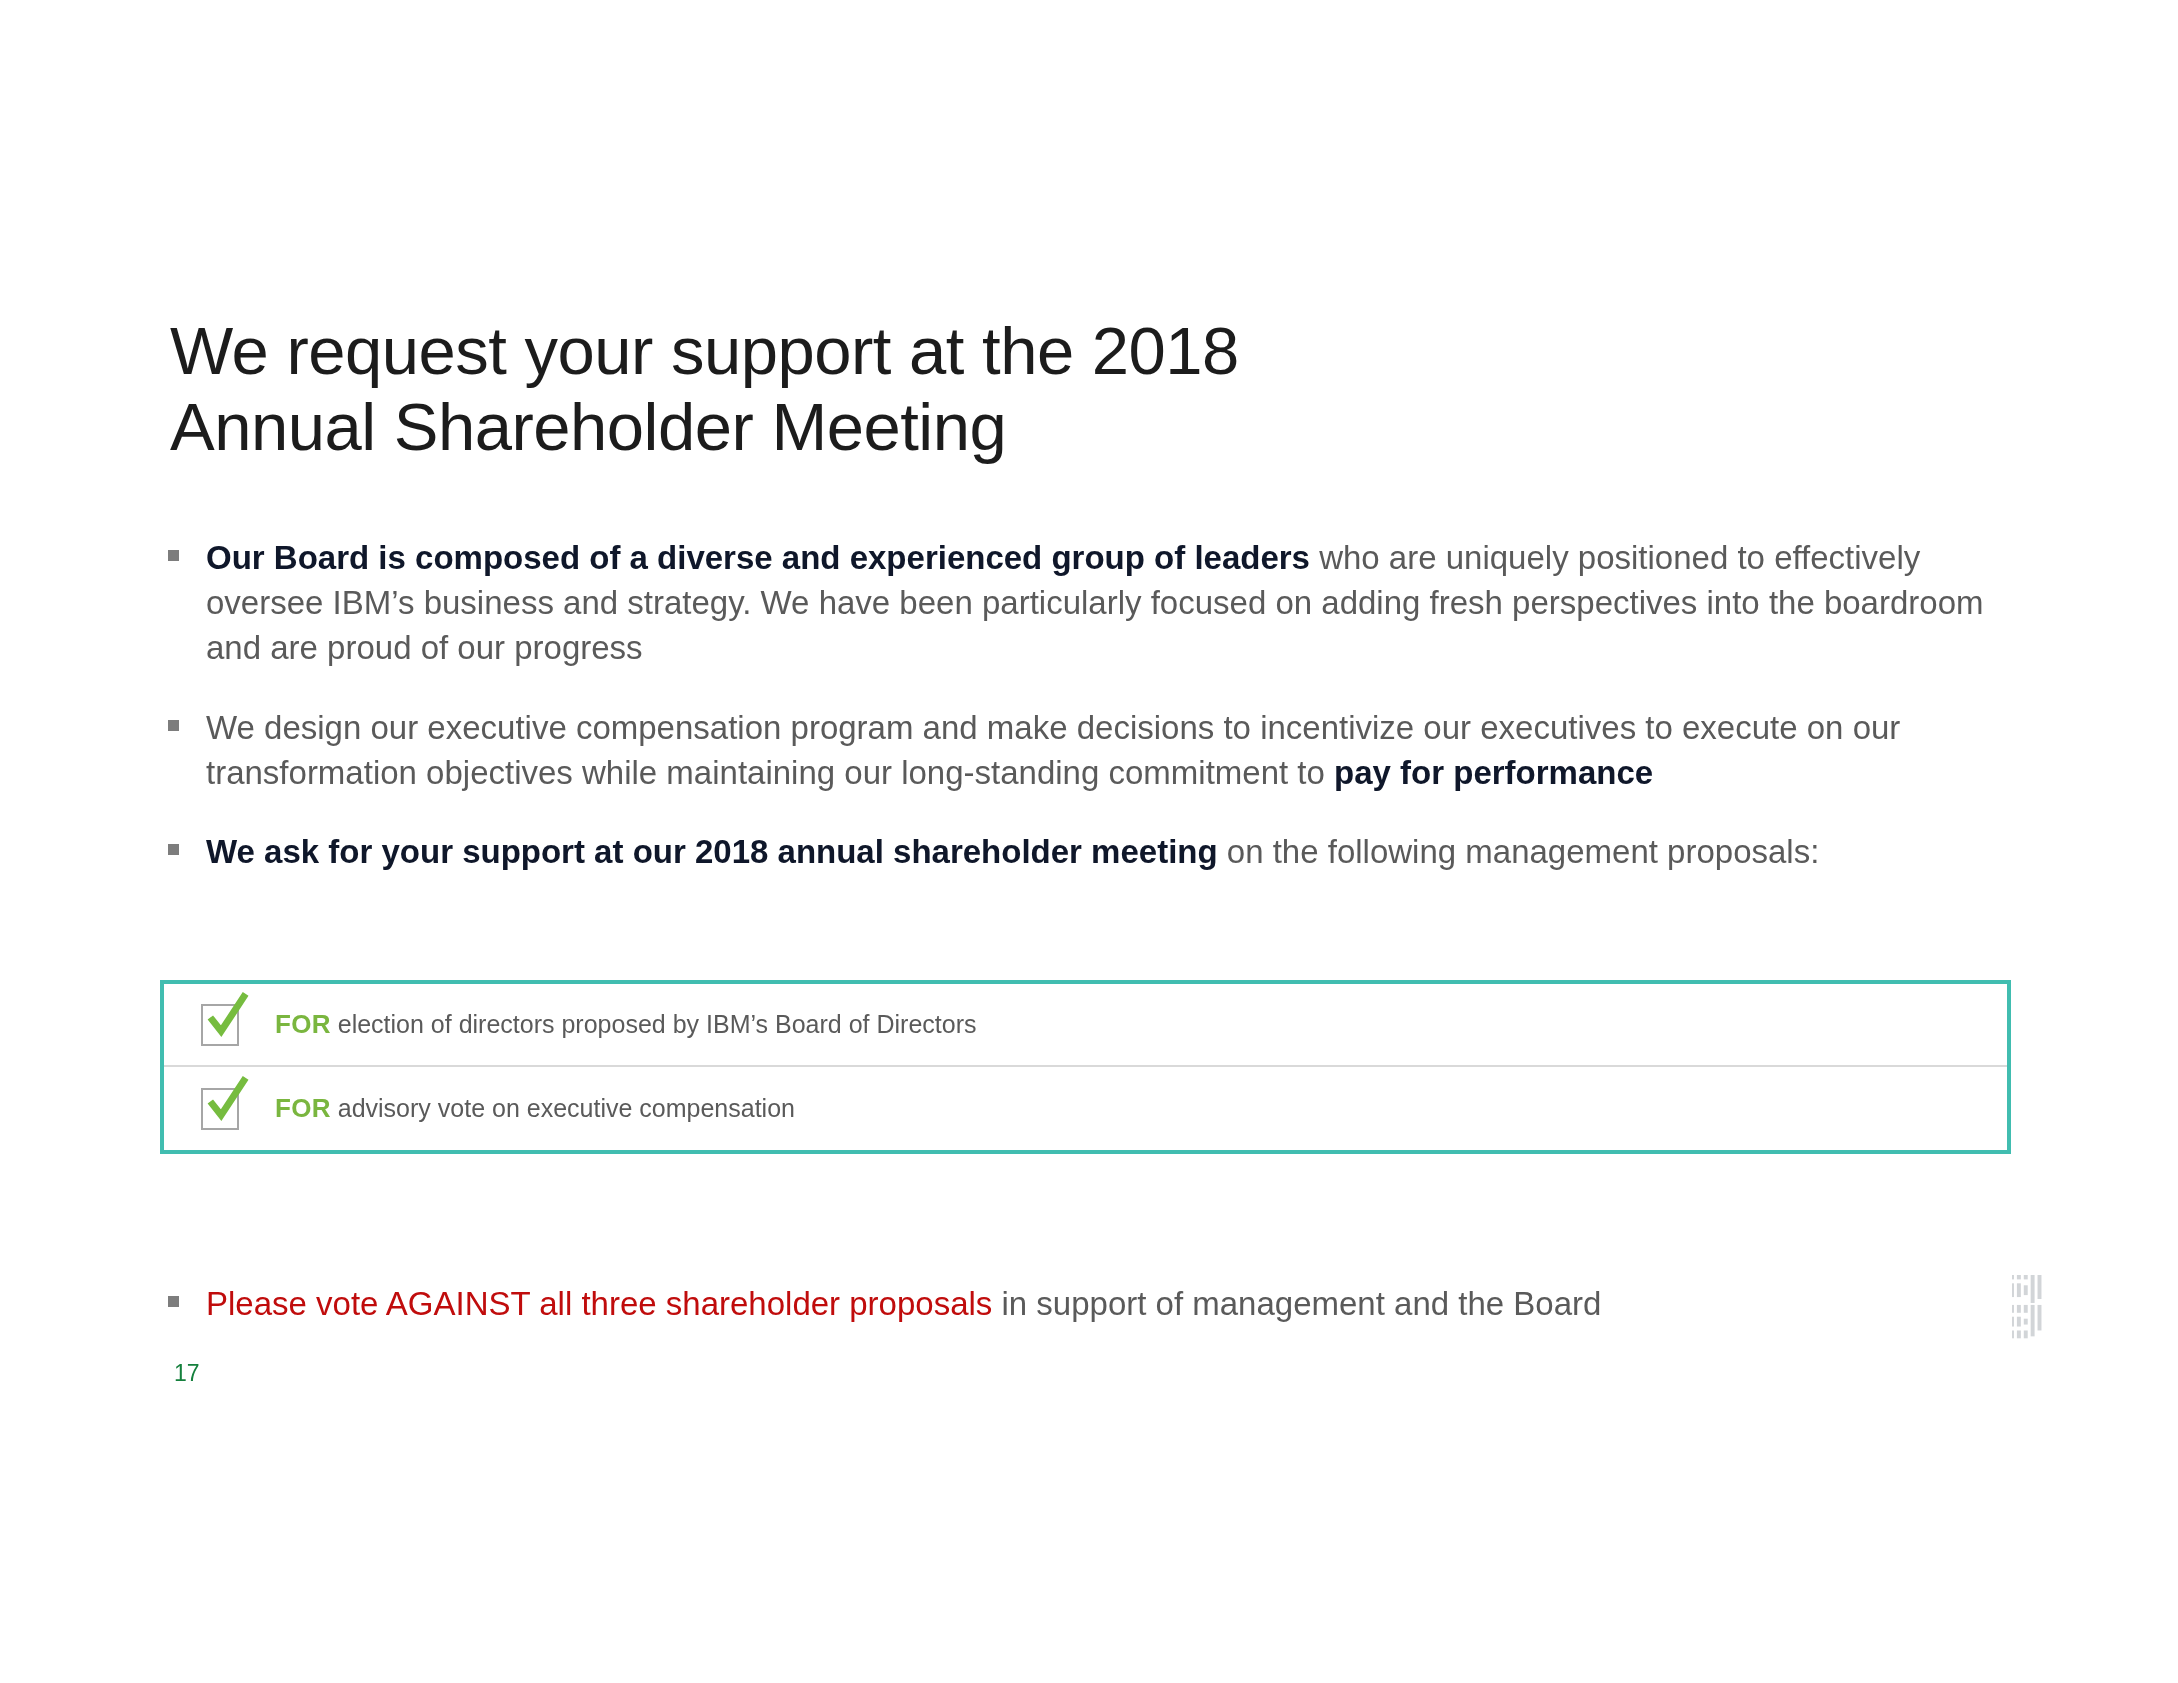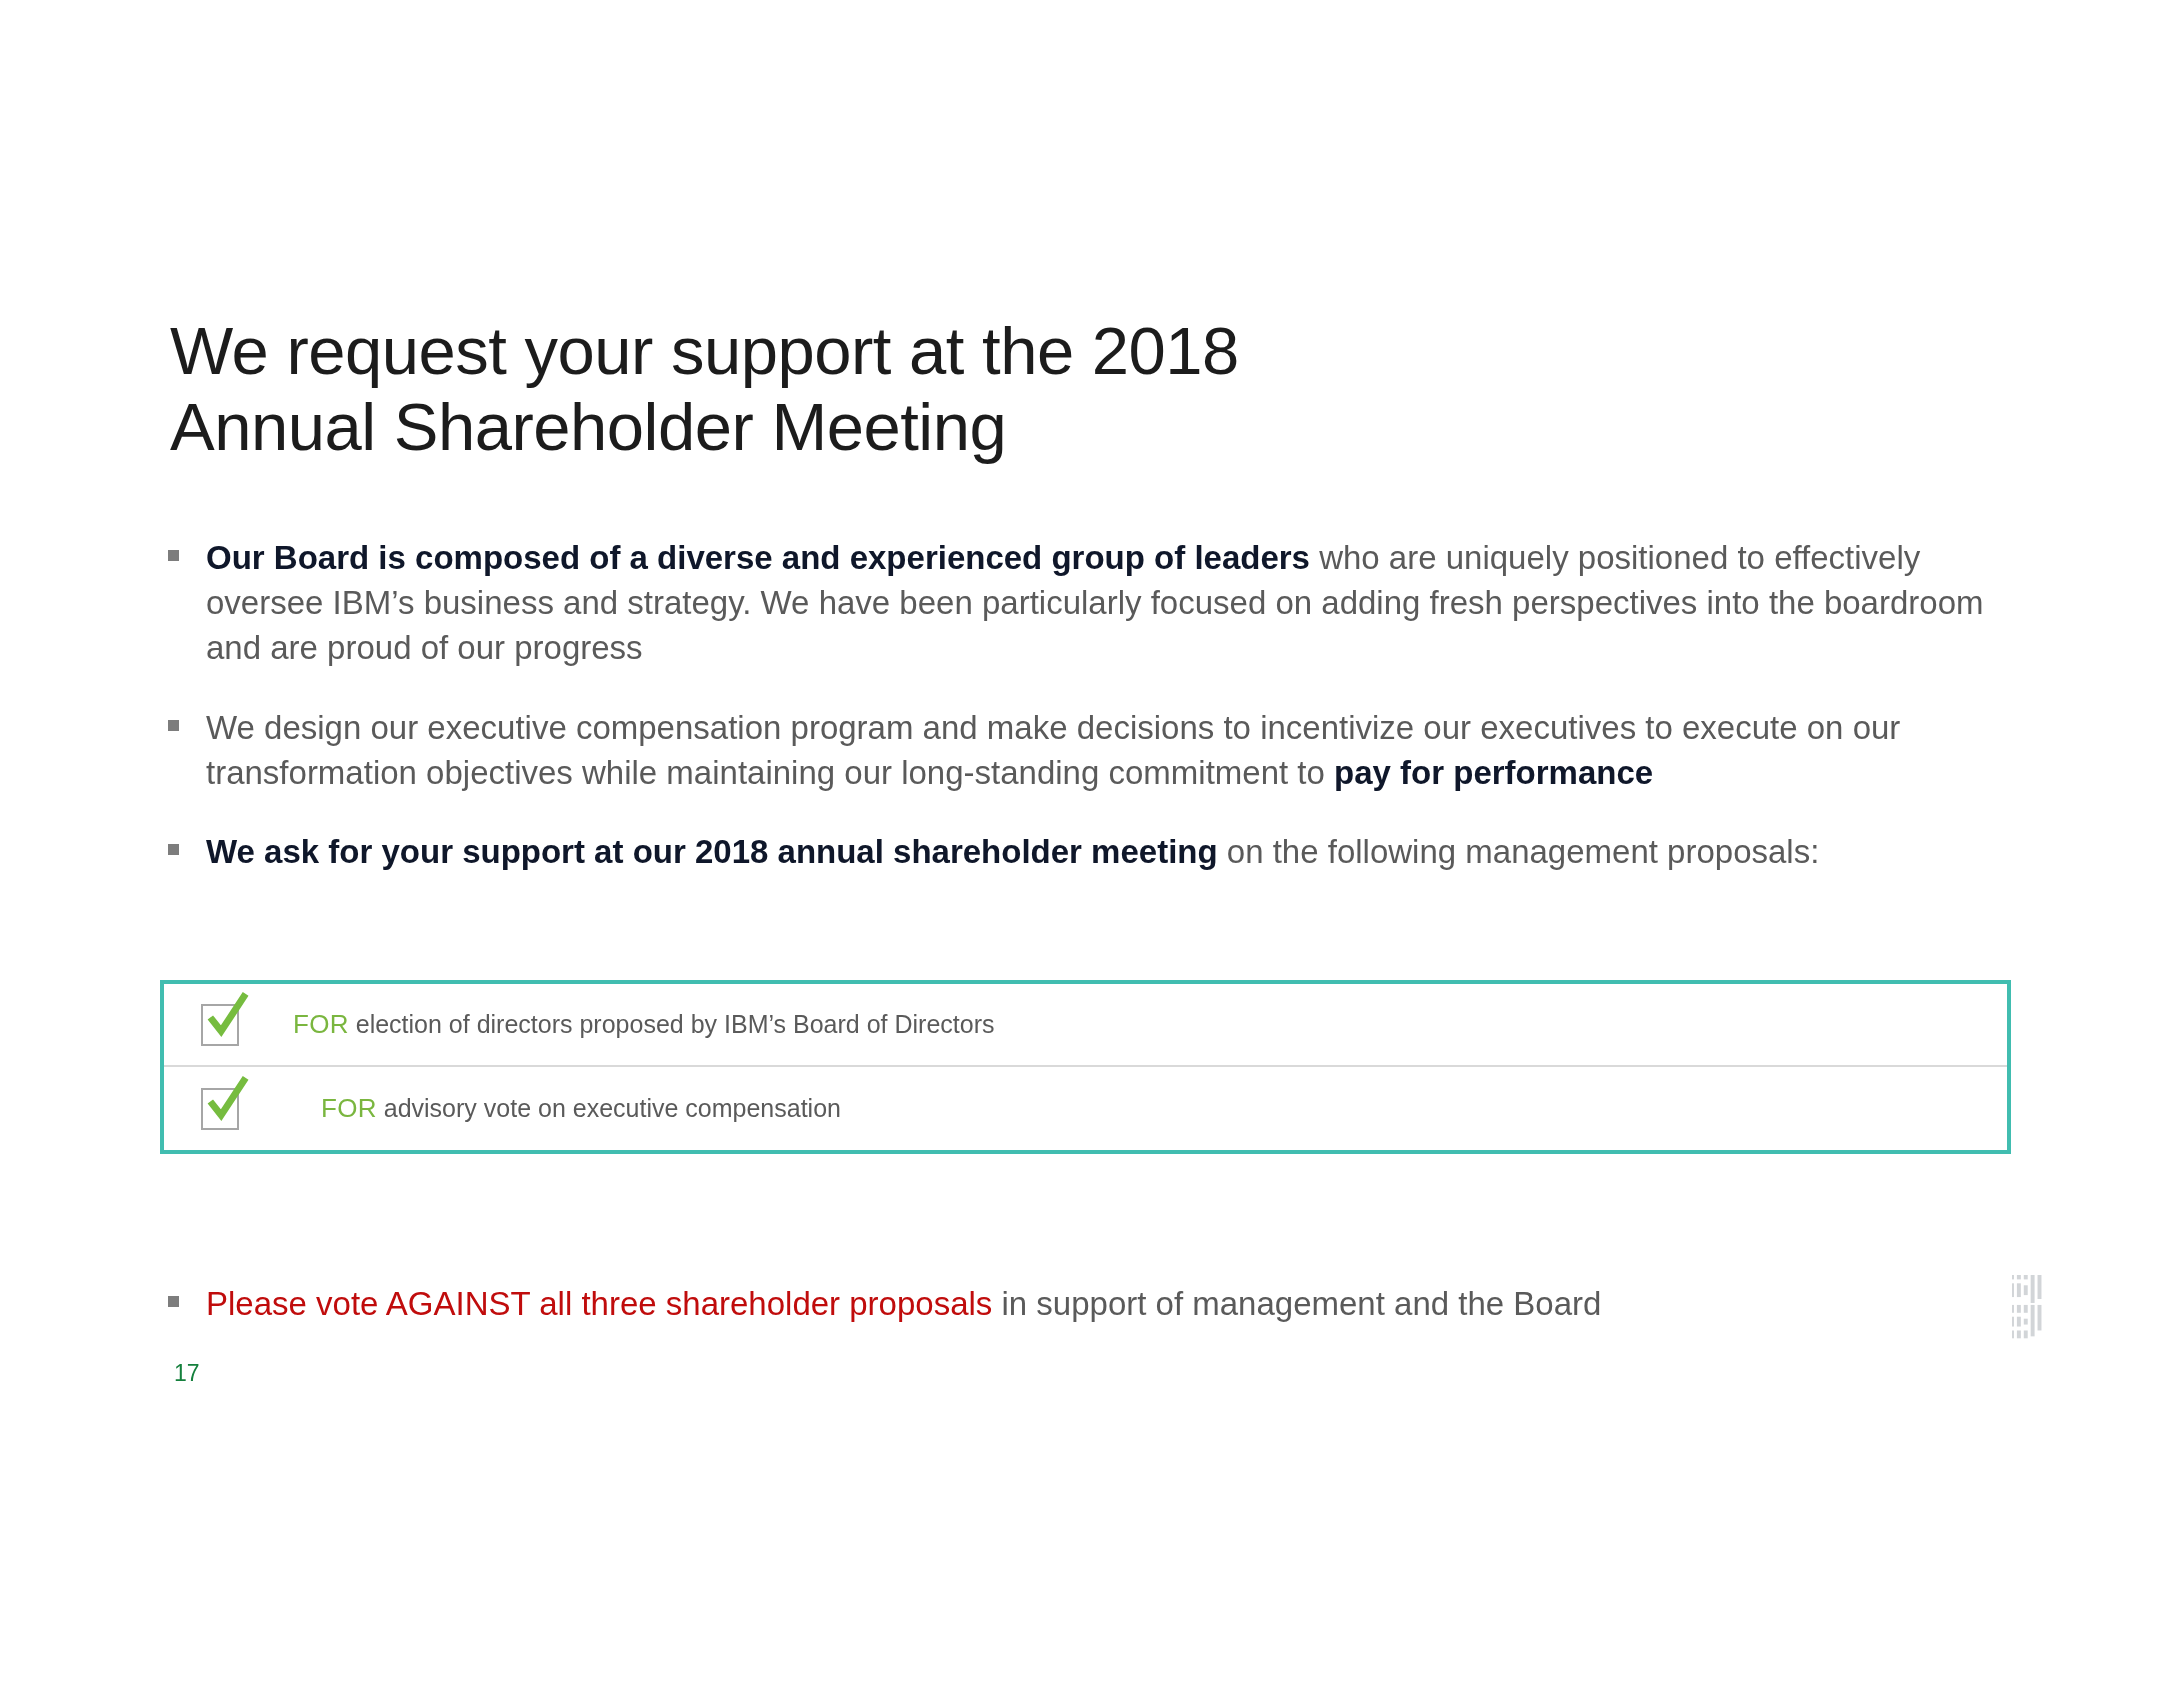--- a/index.html
+++ b/index.html
@@ -80,21 +80,21 @@
     border: 4px solid #41bdb0;
     background: #ffffff;
   }
   .prow {
     display: flex;
     align-items: center;
     height: 83px;
     border-bottom: 2px solid #d9d9d9;
     box-sizing: border-box;
   }
-  .prow:last-child { border-bottom: none; gap: 28px; }
+  .prow:last-child { border-bottom: none; }
 
   .checkcell {
     width: 111px;
     flex: 0 0 111px;
     display: flex;
     align-items: center;
     justify-content: center;
     position: relative;
     height: 100%;
   }
@@ -116,24 +116,23 @@
   }
 
   .ptext {
     font-size: 25px;
     color: #5a5a5a;
     line-height: 1.2;
     white-space: nowrap;
   }
   .ptext .for {
     color: #7ab63f;
-    font-weight: normal;
+    font-weight: bold;
     font-size: 26px;
     letter-spacing: 0.3px;
-    margin-left: 18px;
   }
 
   
   .page-number {
     position: absolute;
     left: 174px;
     top: 1360px;
     font-size: 23px;
     color: #15803d;
   }

